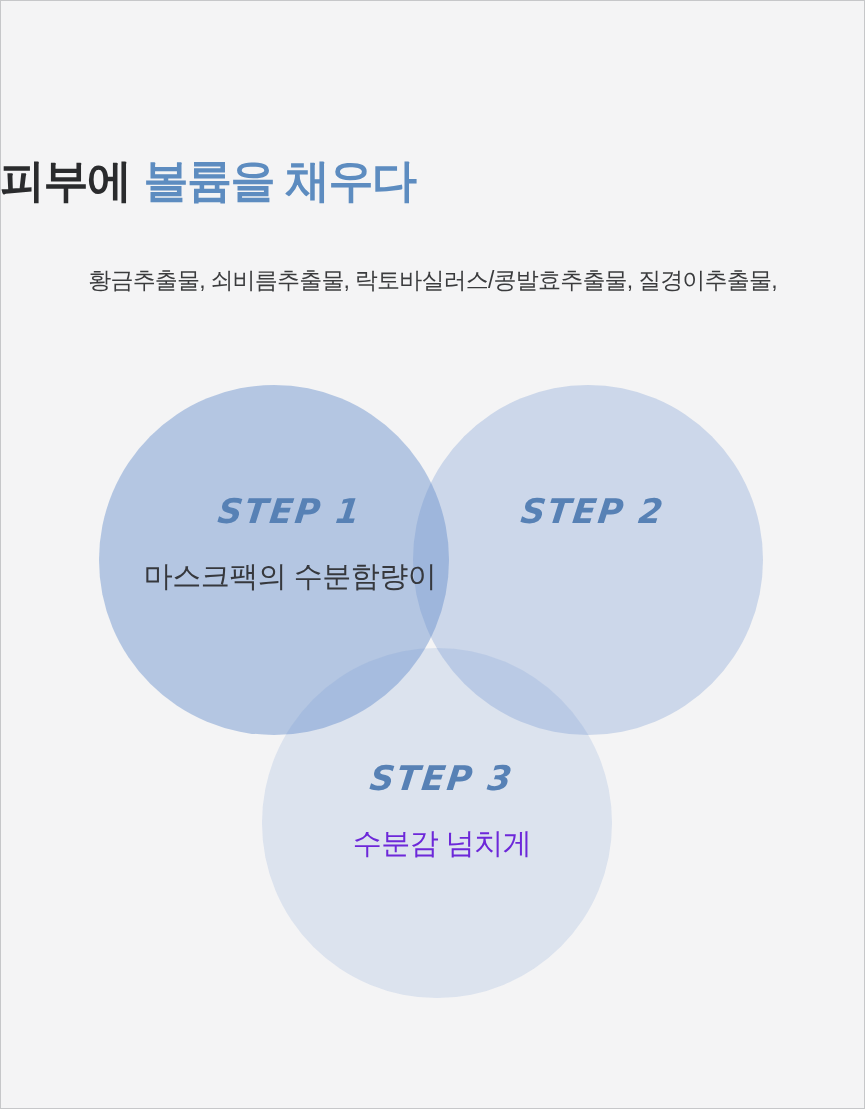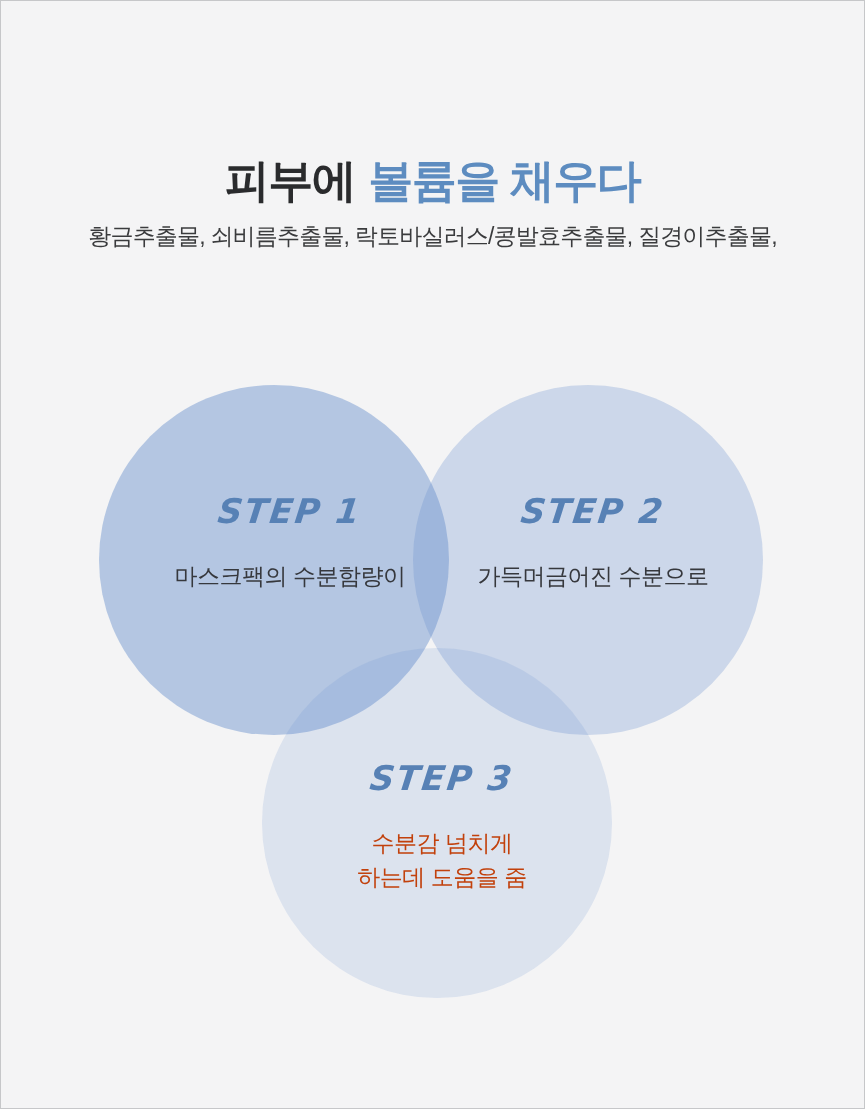--- a/index.html
+++ b/index.html
@@ -9,21 +9,21 @@
     overflow: hidden;
     font-family: "Liberation Sans", "DejaVu Sans", sans-serif;
     outline: 1px solid #c6c7c9;
     outline-offset: -1px;
   }
 
   
   .title {
     position: absolute;
     top: 124px; left: 0; width: 865px;
-    text-align: center;
+    text-align: left;
     font-size: 45px;
     font-weight: bold;
     letter-spacing: -1.5px;
     line-height: 54px;
     white-space: nowrap;
   }
   .title .dark { margin-right: 13px; }
 
   .subtitle {
     position: absolute;
@@ -56,55 +56,53 @@
     font-size: 34px;
     line-height: 42px;
     letter-spacing: 2px;
     transform: skewX(-7deg);
     white-space: nowrap;
   }
   .step-body {
     position: absolute;
     width: 360px;
     text-align: center;
-    font-size: 23px;
+    font-size: 29px;
     letter-spacing: -0.5px;
     line-height: 34px;
   }
   .sl1 { left: 110px; top: 490px; }
   .sb1 { left: 110px; top: 559px; }
   .sl2 { left: 413px; top: 490px; }
   .sb2 { left: 413px; top: 559px; }
   .sl3 { left: 262px; top: 757px; }
   .sb3 { left: 262px; top: 826px; }
 </style>
 </head>
 <body style="background: rgb(244, 244, 245);">
 
 <h1 class="title">
   <span class="dark" style="color: rgb(42, 43, 45);">피부에</span><span class="blue" style="color: rgb(93, 140, 192);">볼륨을 채우다</span>
 </h1>
 
-<div class="subtitle" style="color: rgb(58, 59, 61);">
+<div class="subtitle" style="color: rgb(58, 59, 61); margin-top: 44px;">
   <div>황금추출물, 쇠비름추출물, 락토바실러스/콩발효추출물, 질경이추출물,</div>
 </div>
 
 <div>
   <div class="circle c1" style="background: rgba(102, 141, 205, 0.45);"></div>
   <div class="circle c2" style="background: rgba(102, 141, 205, 0.28);"></div>
   <div class="circle c3" style="background: rgba(102, 141, 205, 0.17);"></div>
 
   <div class="step-label sl1" style="color: rgb(87, 129, 181);">STEP 1</div>
   <div class="step-body sb1" style="color: rgb(54, 56, 61);">
     <div>마스크팩의 수분함량이</div>
   </div>
 
   <div class="step-label sl2" style="color: rgb(87, 129, 181);">STEP 2</div>
   <div class="step-body sb2" style="color: rgb(54, 56, 61);">
-    <div>가득머금어진 수분으로</div>
   </div>
 
   <div class="step-label sl3" style="color: rgb(87, 129, 181);">STEP 3</div>
-  <div class="step-body sb3" style="color: #c2410c;">
+  <div class="step-body sb3" style="color: #6d28d9;">
     <div>수분감 넘치게</div>
-    <div>하는데 도움을 줌</div>
   </div>
 </div>
 
 </body></html>

